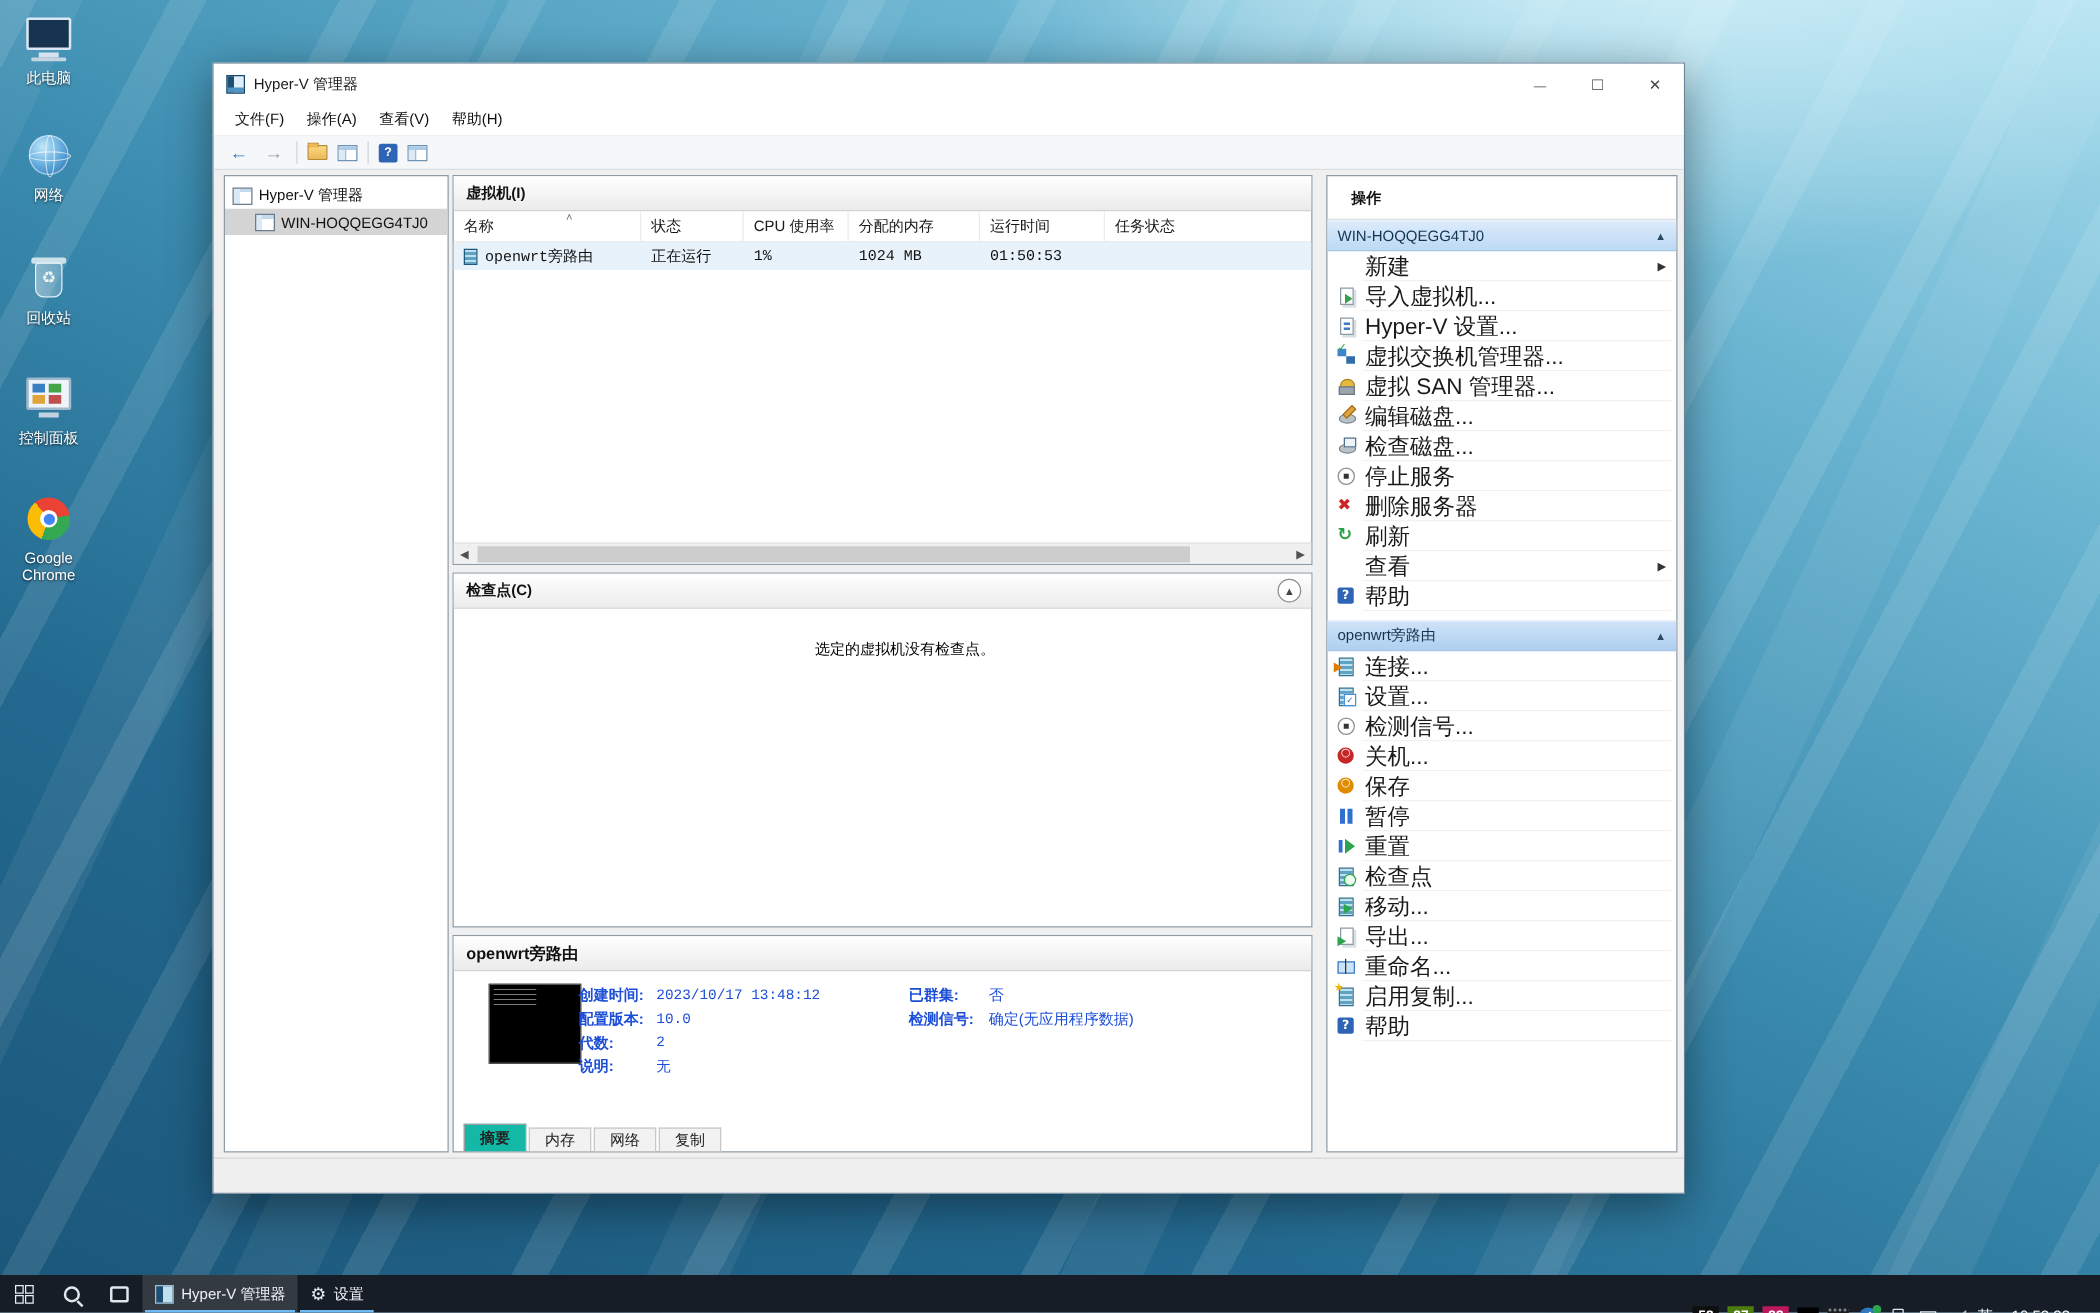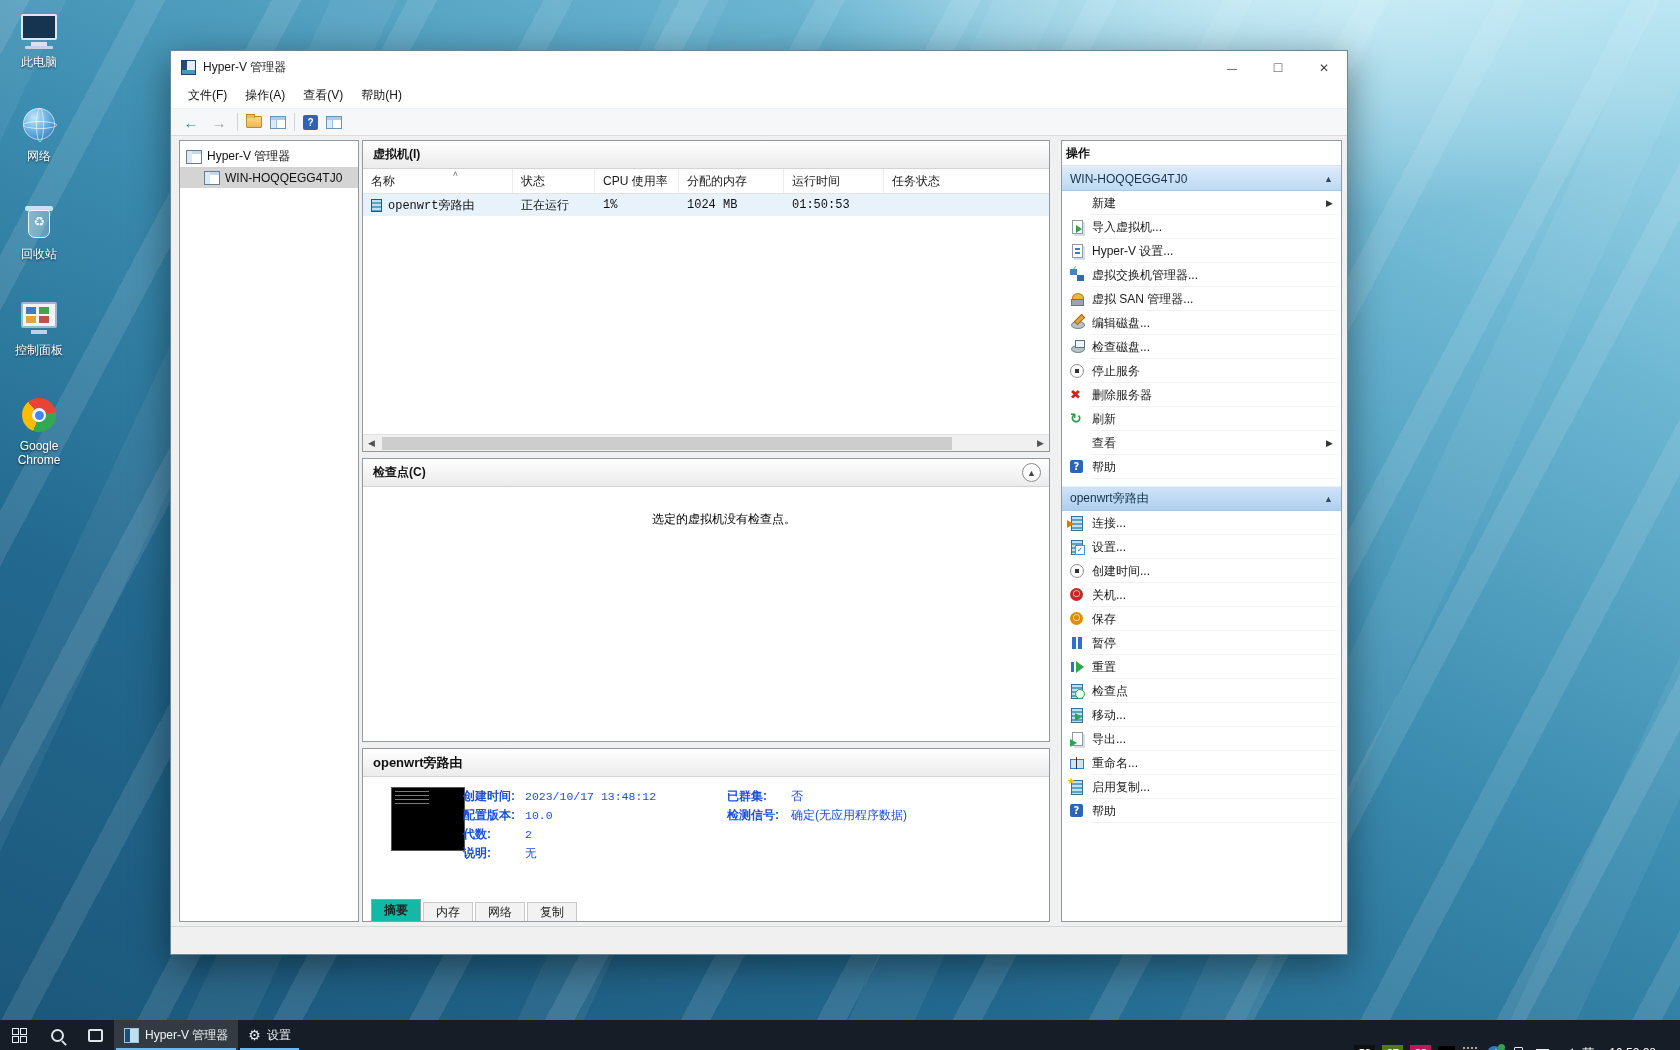--- a/index.html
+++ b/index.html
@@ -99,27 +99,27 @@
   .flabel{font-weight:bold;width:62px;}
   .fval{margin-left:0px;font-family:"Liberation Mono","DejaVu Sans Mono",monospace;font-size:11.5px;}
   .fields.right{left:364px;}
   .fields.right .flabel{width:64px;}
   .fields.right .fval{font-family:"Liberation Sans","DejaVu Sans",sans-serif;font-size:12px;}
   .dtabs{position:absolute;left:8px;bottom:0;display:flex;align-items:flex-end;height:22px;}
   .dtab{height:19px;padding:0 12px;font-size:12px;display:flex;align-items:center;border:1px solid #c8c8c8;border-bottom:none;background:#f2f2f2;color:#222;margin-right:2px;cursor:pointer;}
   .dtab.active{background:#14b8a6;height:22px;border-color:#9aa0a6;font-weight:bold;}
   
   .actions{left:890px;top:4px;width:281px;height:782px;}
-  .atitle{height:25px;display:flex;align-items:center;padding-left:4px;font-size:12px;font-weight:bold;color:#111;border-bottom:1px solid #dcdfe3;}
+  .atitle{height:35px;display:flex;align-items:center;padding-left:19px;font-size:12px;font-weight:bold;color:#111;border-bottom:1px solid #dcdfe3;}
   .ahead{height:25px;display:flex;align-items:center;padding:0 8px;font-size:12px;color:#12344f;position:relative;cursor:pointer;
      background:linear-gradient(#dcebfb,#bdd9f4);border-top:1px solid #e8f1fa;border-bottom:1px solid #a9c8e4;}
   .ahead.vm{background:linear-gradient(#cfe3f8,#aecff0);margin-top:7px;}
   .ahead .collapse{position:absolute;right:8px;font-size:9px;color:#2b4a63;}
   .act{height:24px;display:flex;align-items:center;padding:0 8px 0 7px;cursor:pointer;position:relative;}
-  .act .alabel{font-size:12px;color:#1a1a1a;margin-left:7px;white-space:nowrap;}
+  .act .alabel{font-size:18px;color:#1a1a1a;margin-left:7px;white-space:nowrap;}
   .act::after{content:"";position:absolute;left:28px;right:4px;bottom:0;height:1px;background:#f1f1f1;}
   .subarrow{position:absolute;right:8px;font-size:9px;color:#333;}
   .noicon{width:16px;height:16px;flex:none;}
   
   .i16{width:16px;height:16px;position:relative;display:inline-block;flex:none;font-family:"DejaVu Sans",sans-serif;}
   .srv::before{content:"";position:absolute;left:2px;top:1px;width:10px;height:13px;border:1px solid #35708f;
      background:repeating-linear-gradient(180deg,#bfe0ee 0 2px,#5ea3c4 2px 4px);}
   .pg::before{content:"";position:absolute;left:3px;top:1px;width:9px;height:12px;background:#fff;border:1px solid #8b9aa7;box-shadow:2px 2px 0 #d7dee4;}
   .ic-import::after{content:"";position:absolute;right:-1px;bottom:2px;border:4px solid rgba(0,0,0,0);border-left:6px solid #35a04a;}
   .ic-hvset::after{content:"";position:absolute;left:6px;top:5px;width:5px;height:2px;background:#3b7dc4;box-shadow:0 4px 0 #3b7dc4;}
@@ -425,21 +425,21 @@
         <div class="act">
             <span class="i16 srv ic-connect"></span>
             <span class="alabel">连接...</span>
           </div>
         <div class="act">
             <span class="i16 srv ic-vmset"></span>
             <span class="alabel">设置...</span>
           </div>
         <div class="act">
             <span class="i16 circ"></span>
-            <span class="alabel">创建时间...</span>
+            <span class="alabel">检测信号...</span>
           </div>
         <div class="act">
             <span class="i16 ic-shutdown"></span>
             <span class="alabel">关机...</span>
           </div>
         <div class="act">
             <span class="i16 ic-save"></span>
             <span class="alabel">保存</span>
           </div>
         <div class="act">

